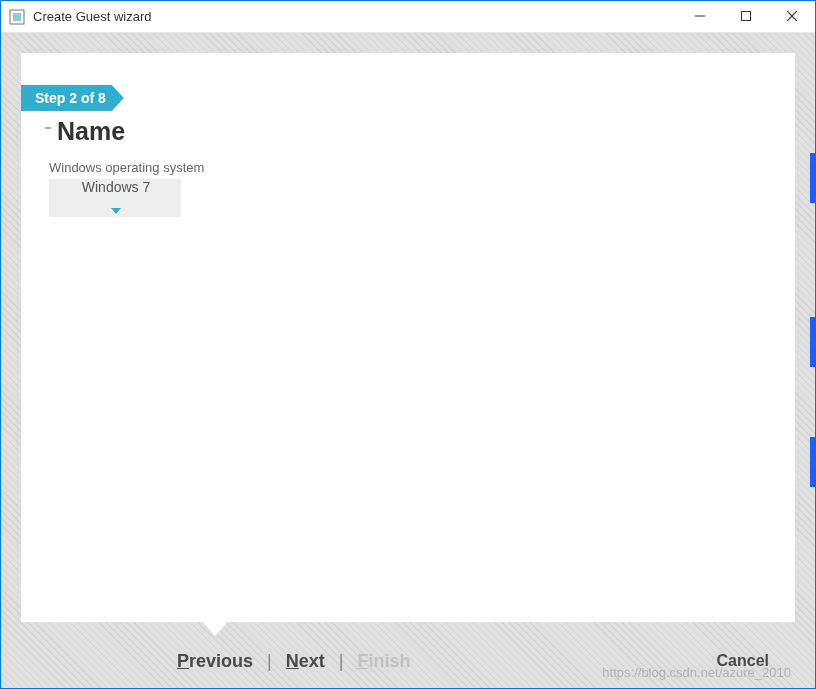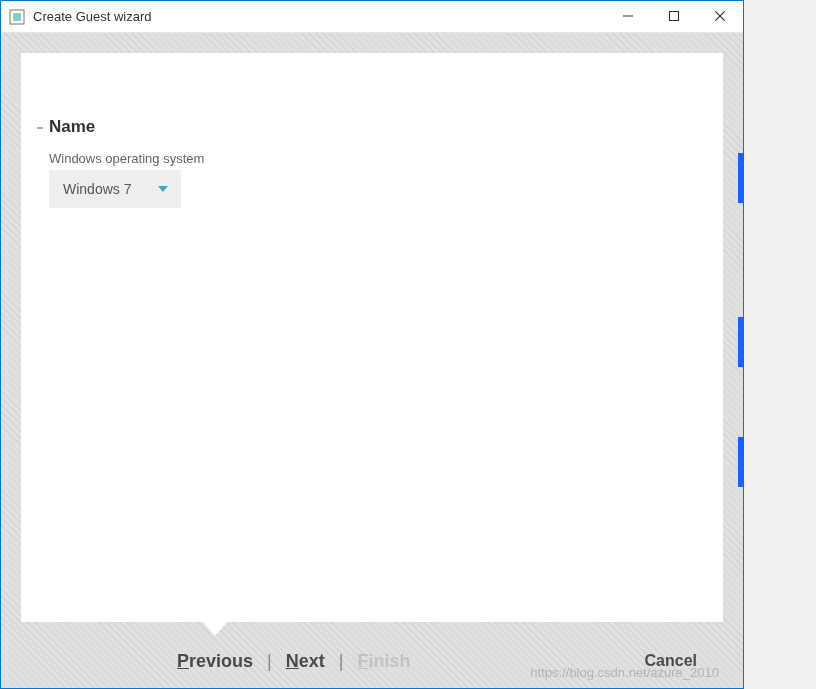--- a/index.html
+++ b/index.html
@@ -8,21 +8,21 @@
       padding: 0;
     }
     body {
       font-family: "Segoe UI", Tahoma, sans-serif;
       background: #f0f0f0;
       width: 816px;
       height: 689px;
       overflow: hidden;
     }
     .window {
-      width: 744px;
+      width: 816px;
       height: 689px;
       border: 1px solid #0078d7;
       background: #fff;
       display: flex;
       flex-direction: column;
     }
     .titlebar {
       height: 32px;
       background: #fff;
       border-bottom: 1px solid #e5e5e5;
@@ -87,24 +87,24 @@
       font-weight: 600;
       font-size: 14px;
       padding: 4px 18px 4px 14px;
       height: 26px;
       display: flex;
       align-items: center;
       clip-path: polygon(0 0, calc(100% - 12px) 0, 100% 50%, calc(100% - 12px) 100%, 0 100%);
     }
     .section-title {
       margin-top: 34px;
-      font-size: 17px;
+      font-size: 25px;
       font-weight: 700;
       color: #333;
-      margin-left: 12px;
+      margin-left: 20px;
       margin-bottom: 14px;
       position: relative;
     }
     .section-title::before {
       content: "";
       position: absolute;
       left: -12px;
       top: 10px;
       width: 6px;
       height: 2px;
@@ -132,20 +132,21 @@
     }
     .select-wrap {
       width: 132px;
       height: 38px;
       background: #eeeeee;
       display: flex;
       align-items: center;
       justify-content: space-between;
       padding: 0 12px 0 14px;
       cursor: pointer;
+      flex-direction: column;
     }
     .select-value {
       font-size: 14px;
       color: #555;
     }
     .select-caret {
       width: 12px;
       height: 12px;
       display: flex;
       align-items: center;
@@ -249,20 +250,21 @@
     </div>
   </div>
 
   <div class="wizard-body">
 
     <div class="blue-side s1"></div>
     <div class="blue-side s2"></div>
     <div class="blue-side s3"></div>
 
     <div class="content-card">
+      <div class="step-badge">Step 2 of 8</div>
 
       <h2 class="section-title">Name</h2>
 
 
       <div class="form-group">
         <label class="form-label">Windows operating system</label>
         <div class="select-wrap">
           <span class="select-value">Windows 7</span>
           <span class="select-caret">
             <svg width="10" height="6" viewBox="0 0 10 6">

